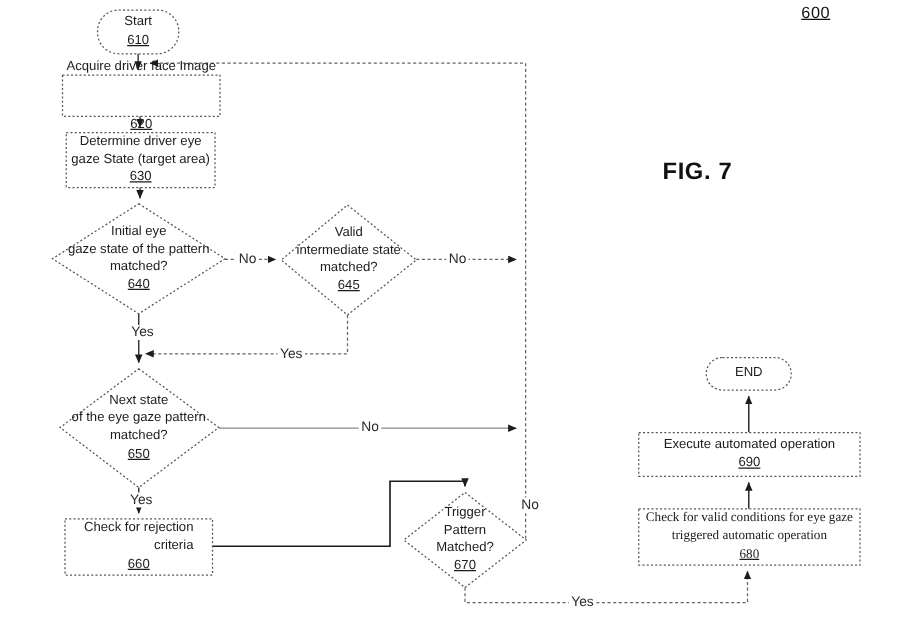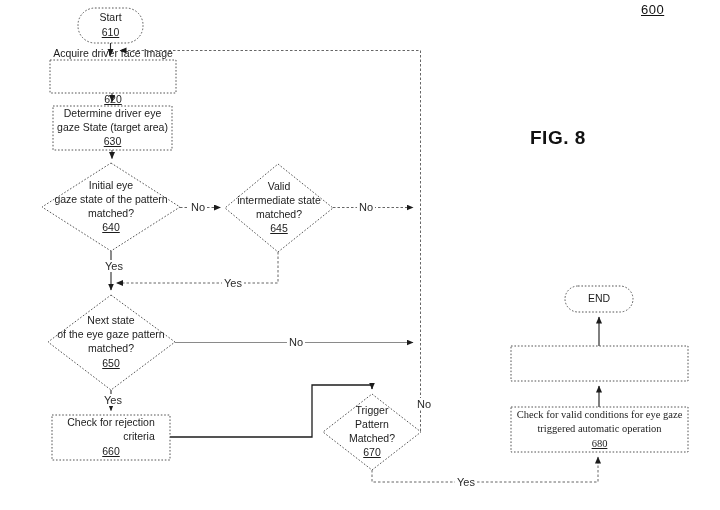--- a/index.html
+++ b/index.html
@@ -137,32 +137,36 @@
     <span class="lbl">Trigger
 Pattern
 Matched?</span>
     <span class="ref">670</span>
   </div>
 
   <div class="node-label" style="left:565px;top:286px;width:68px;height:26px;">
     <span class="lbl">END</span>
   </div>
 
+  <div class="node-label" style="left:504px;top:346px;width:191px;height:35px;">
+    <span class="lbl">Execute automated operation</span>
+    <span class="ref">690</span>
+  </div>
 
   <div class="node-label" style="left:499px;top:407px;width:201px;height:45px;font-family:Liberation Serif, serif;">
     <span class="lbl">Check for valid conditions for eye gaze
 triggered automatic operation</span>
     <span class="ref">680</span>
   </div>
 
   <div class="edge-label" style="left:198px;top:207px;">No</div>
   <div class="edge-label" style="left:366px;top:207px;">No</div>
   <div class="edge-label" style="left:114px;top:266px;">Yes</div>
   <div class="edge-label" style="left:233px;top:283px;">Yes</div>
   <div class="edge-label" style="left:296px;top:342px;">No</div>
   <div class="edge-label" style="left:113px;top:400px;">Yes</div>
   <div class="edge-label" style="left:424px;top:404px;">No</div>
   <div class="edge-label" style="left:466px;top:482px;">Yes</div>
 
   <div class="fig-ref">600</div>
-  <div class="fig-caption">FIG. 8</div>
+  <div class="fig-caption">FIG. 7</div>
 
 </div>
 
 </body></html>

